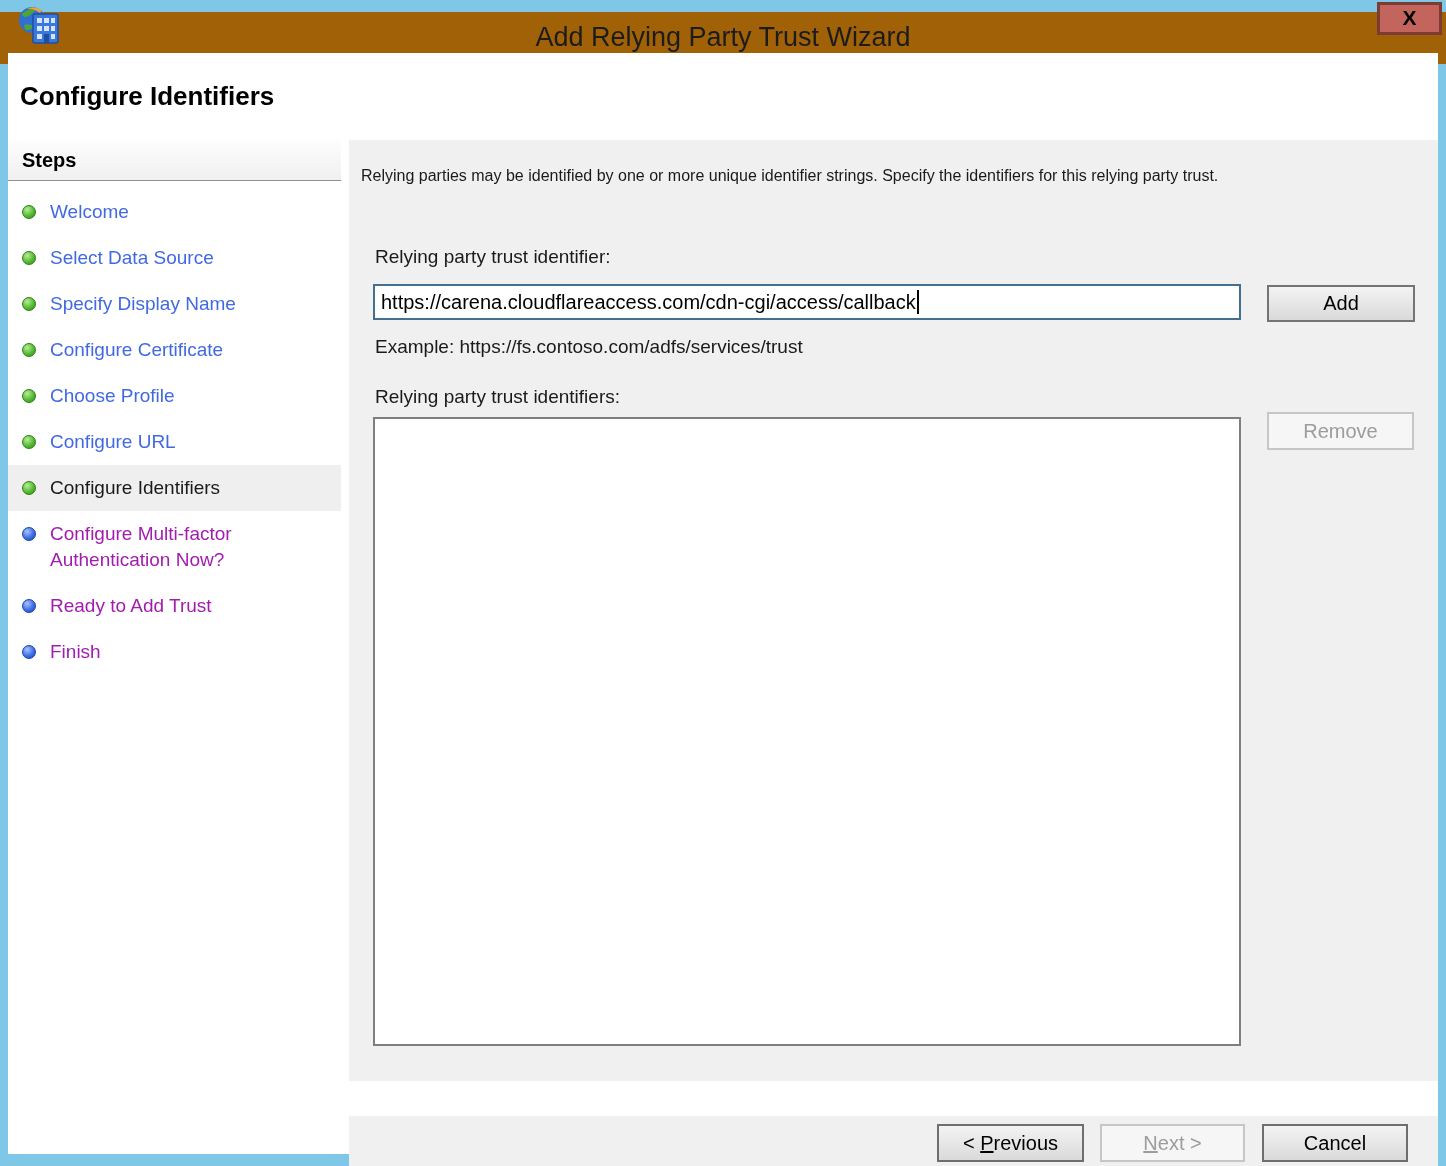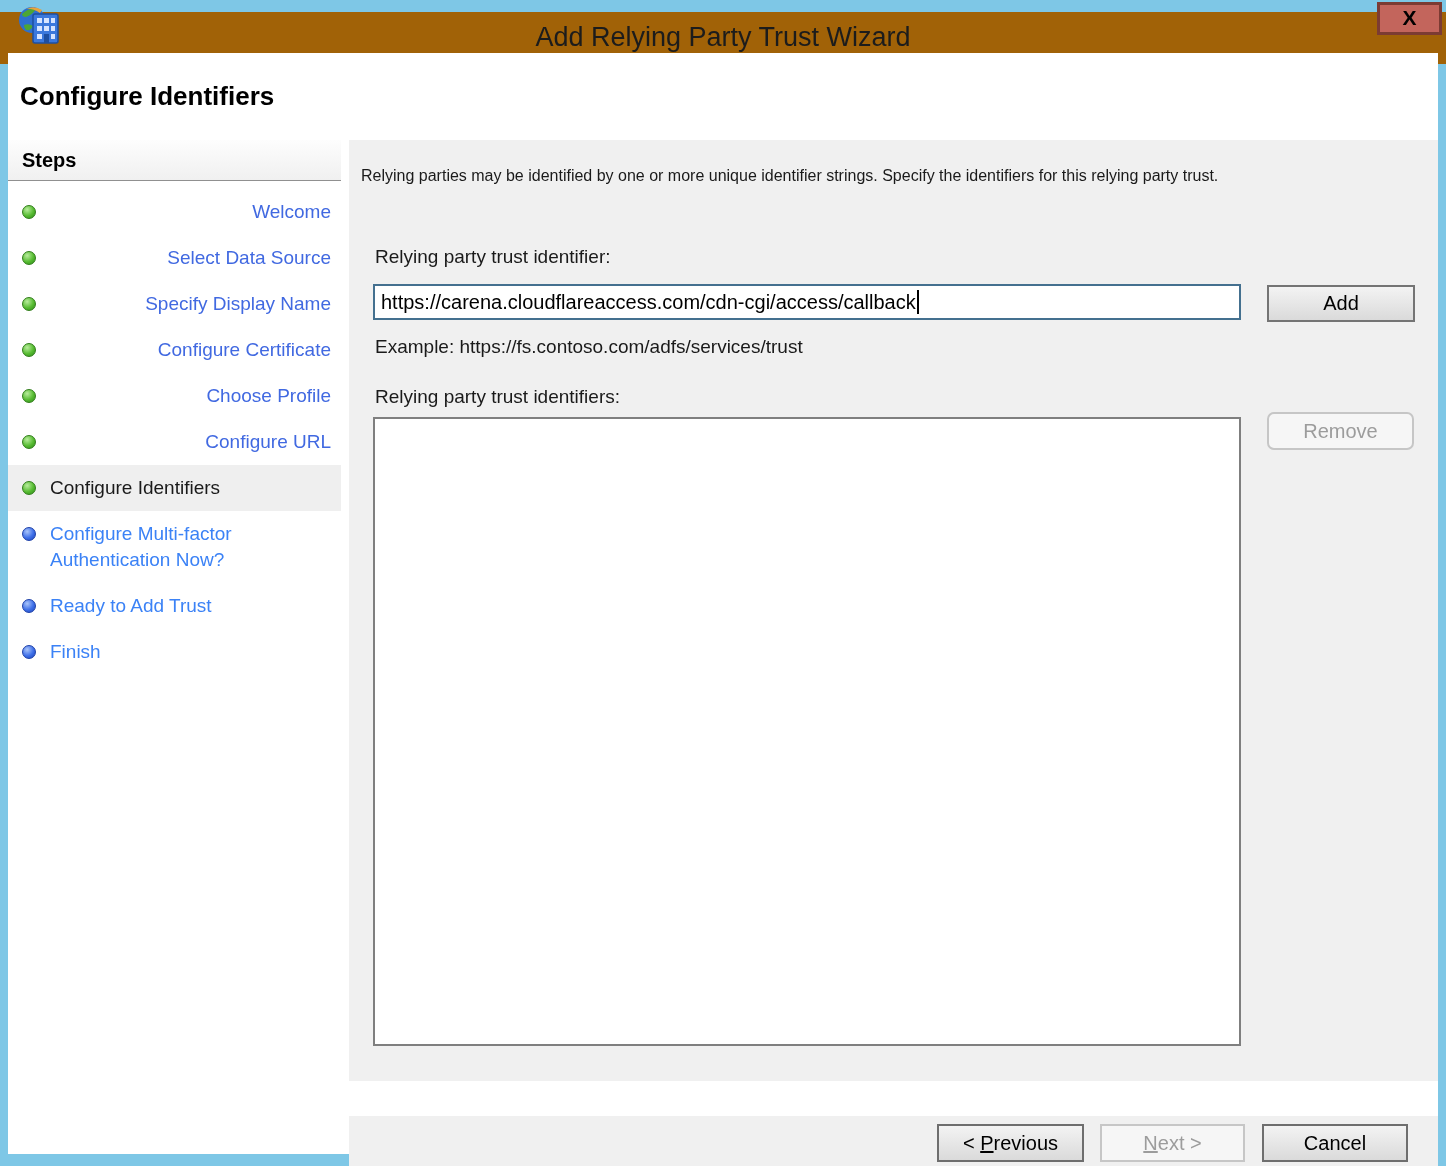--- a/index.html
+++ b/index.html
@@ -33,22 +33,22 @@
 
   
   .sidebar{position:absolute;left:8px;top:140px;width:333px;height:1014px;background:#ffffff;}
   .steps-header{
     height:41px;line-height:41px;padding-left:14px;box-sizing:border-box;
     font-size:20px;font-weight:bold;color:#000;
     background:linear-gradient(#FDFDFD,#F0F0F0);
     border-bottom:1px solid #909090;
   }
   .steps-list{padding-top:8px;}
-  .step-row{position:relative;padding:10px 10px 10px 42px;font-size:19px;line-height:26px;color:#3b82f6;}
-  .step-row.done{color:#4169E1;text-align:right;}
+  .step-row{position:relative;padding:10px 10px 10px 42px;font-size:19px;line-height:26px;color:#a21caf;}
+  .step-row.done{color:#4169E1;}
   .step-row.current{background:#EFEFEF;color:#1a1a1a;}
   .bullet{
     position:absolute;left:14px;top:16px;width:14px;height:14px;border-radius:50%;
   }
   .done .bullet,.current .bullet{
     background:radial-gradient(circle at 35% 30%, #B8EC9C 0%, #56BB31 55%, #2F8A1C 100%);
     border:1px solid #2F7D18;box-sizing:border-box;
   }
   .pending .bullet{
     background:radial-gradient(circle at 35% 30%, #A9C4FA 0%, #3E6FE8 55%, #1E45B8 100%);
@@ -78,21 +78,21 @@
 
   .btn{
     box-sizing:border-box;text-align:center;font-size:20px;color:#000;
     background:linear-gradient(#F3F3F3,#DADADA);border:2px solid #6E6E6E;
     cursor:default;
   }
   .btn-add{position:absolute;left:918px;top:145px;width:148px;height:37px;line-height:33px;border-color:#747474;}
   .btn-disabled{
     background:#F6F6F6;border-color:#C6C6C6;color:#9C9C9C;
   }
-  .btn-remove{position:absolute;left:918px;top:272px;width:147px;height:38px;line-height:34px;border-radius:7px;}
+  .btn-remove{position:absolute;left:918px;top:272px;width:147px;height:38px;line-height:34px;}
 
   
   .footer{position:absolute;left:349px;top:1087px;width:1089px;height:67px;background:#F0F0F0;margin-top:29px;}
   .btn-previous{position:absolute;left:588px;top:8px;width:147px;height:38px;line-height:34px;}
   .btn-next{position:absolute;left:751px;top:8px;width:145px;height:38px;line-height:34px;}
   .btn-cancel{position:absolute;left:913px;top:8px;width:146px;height:38px;line-height:34px;}
   .accel{text-decoration:underline;}
 </style>
 <title>Add Relying Party Trust Wizard</title></head>
 <body>

